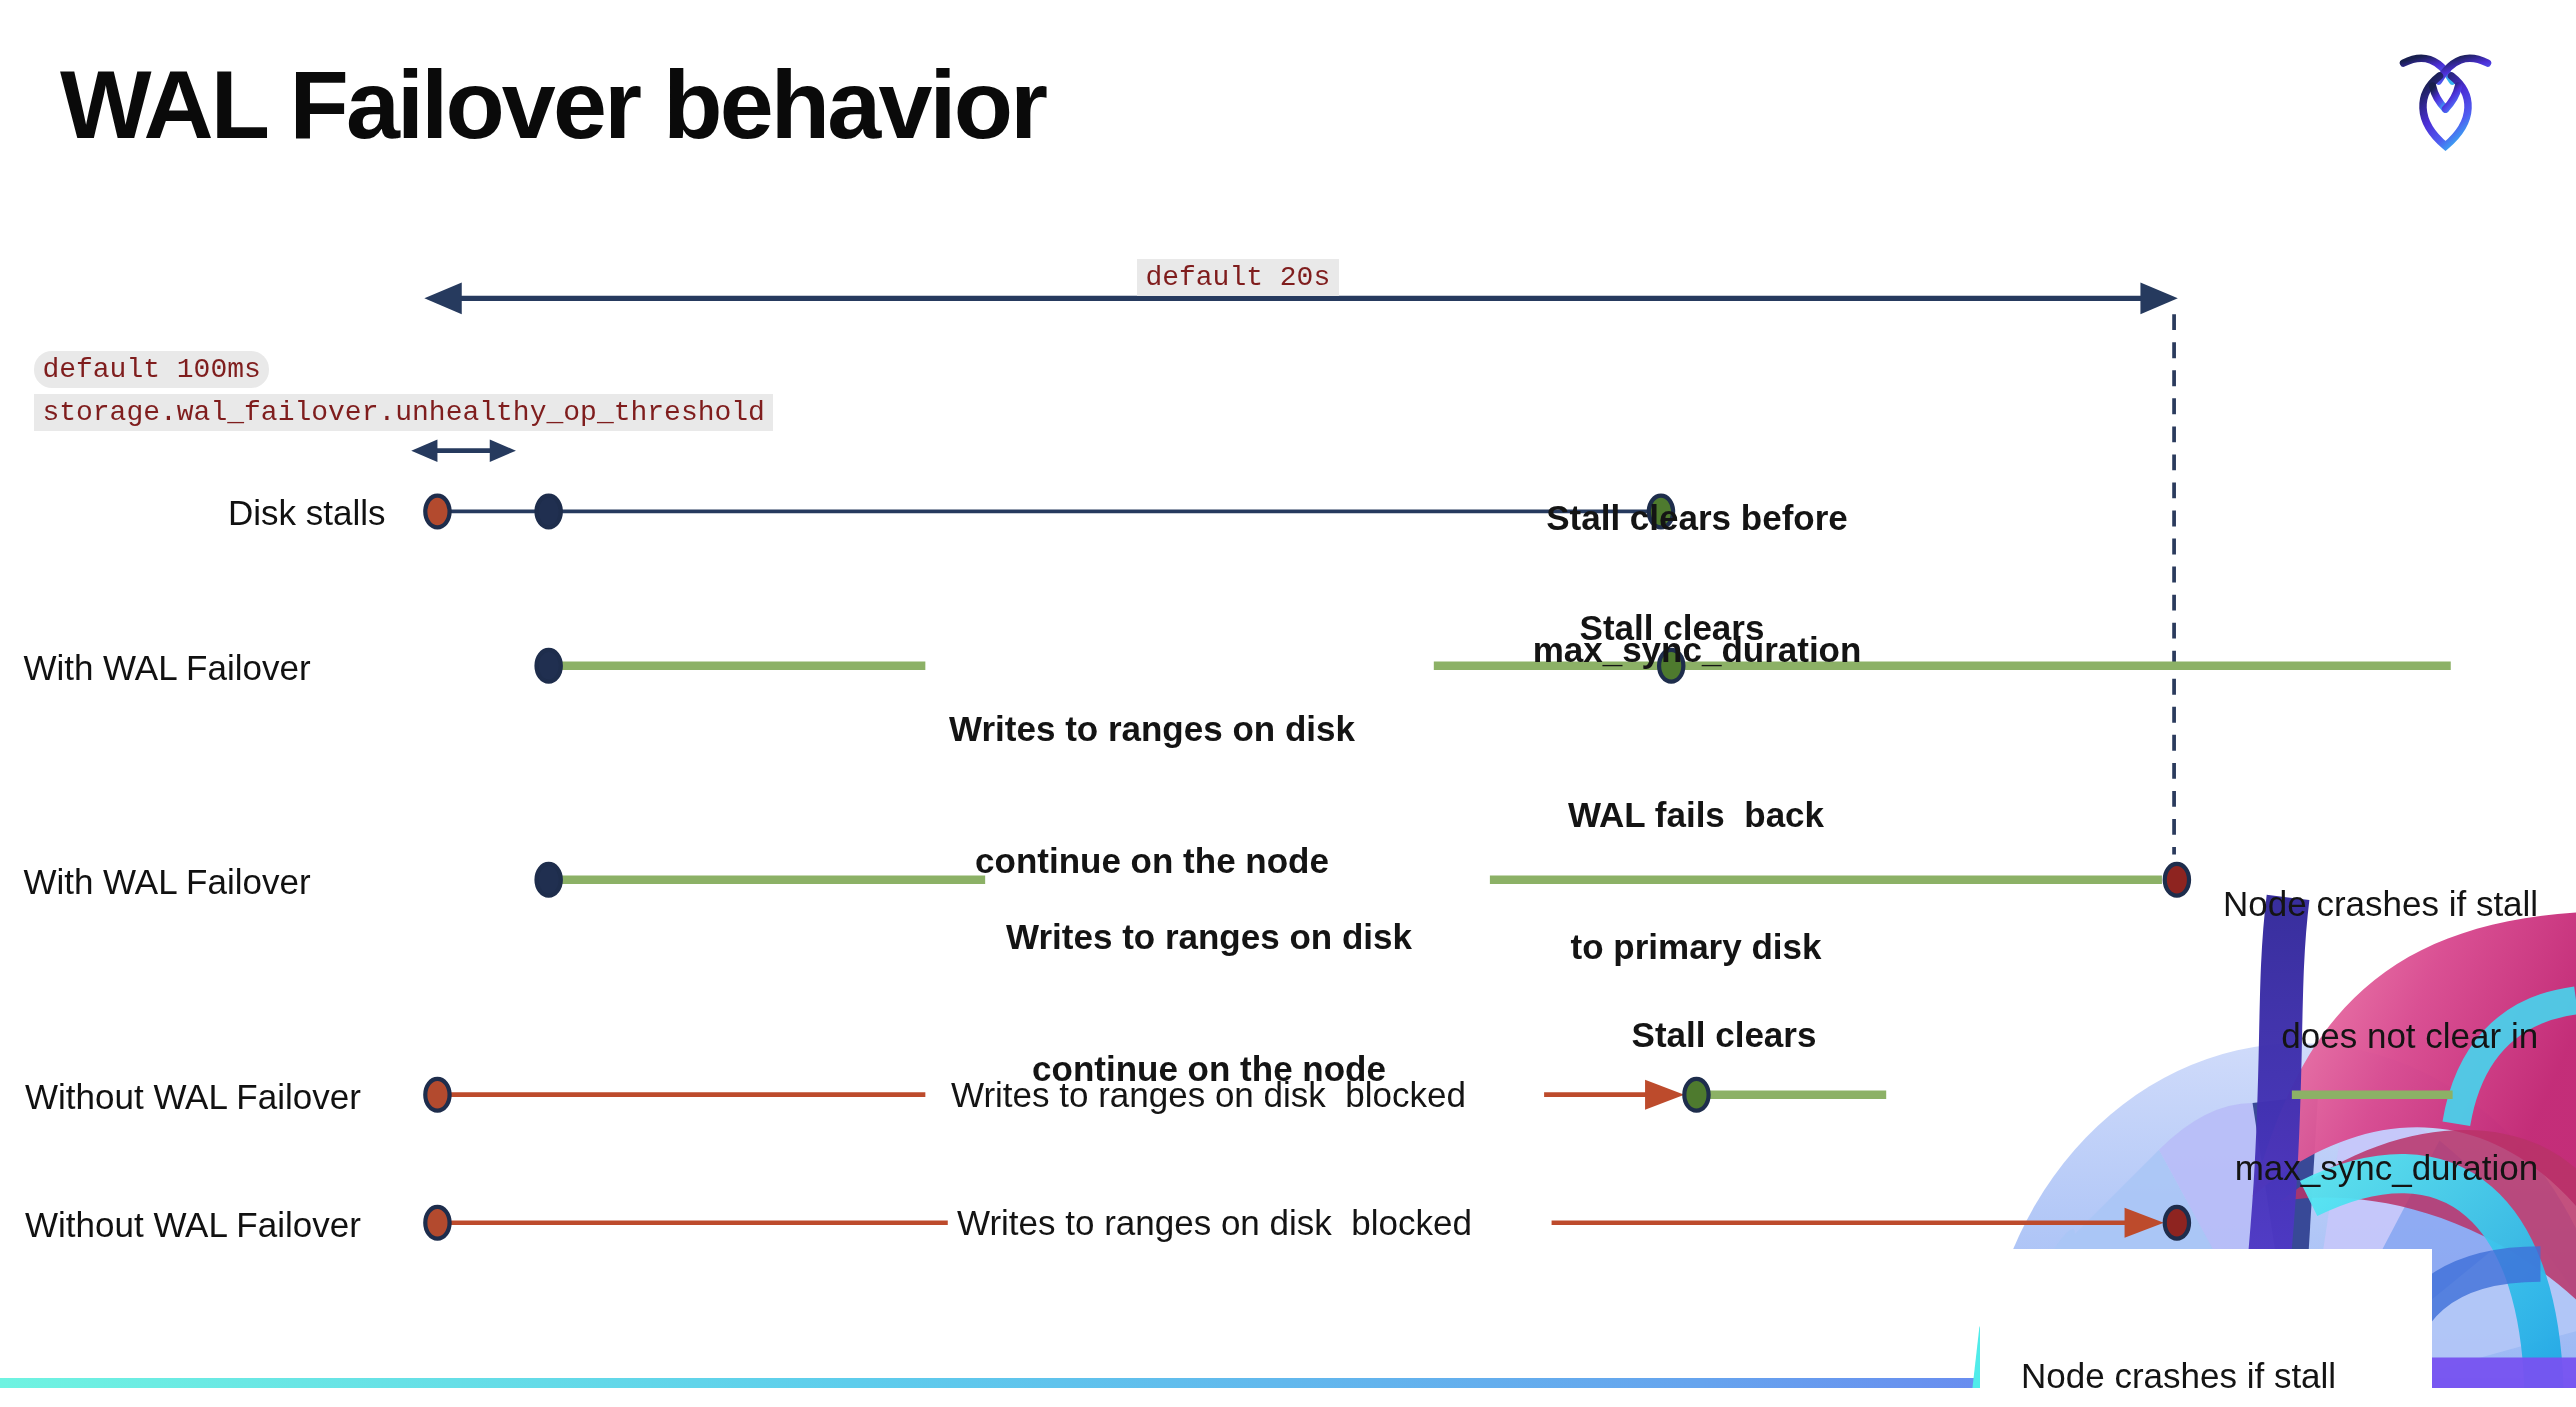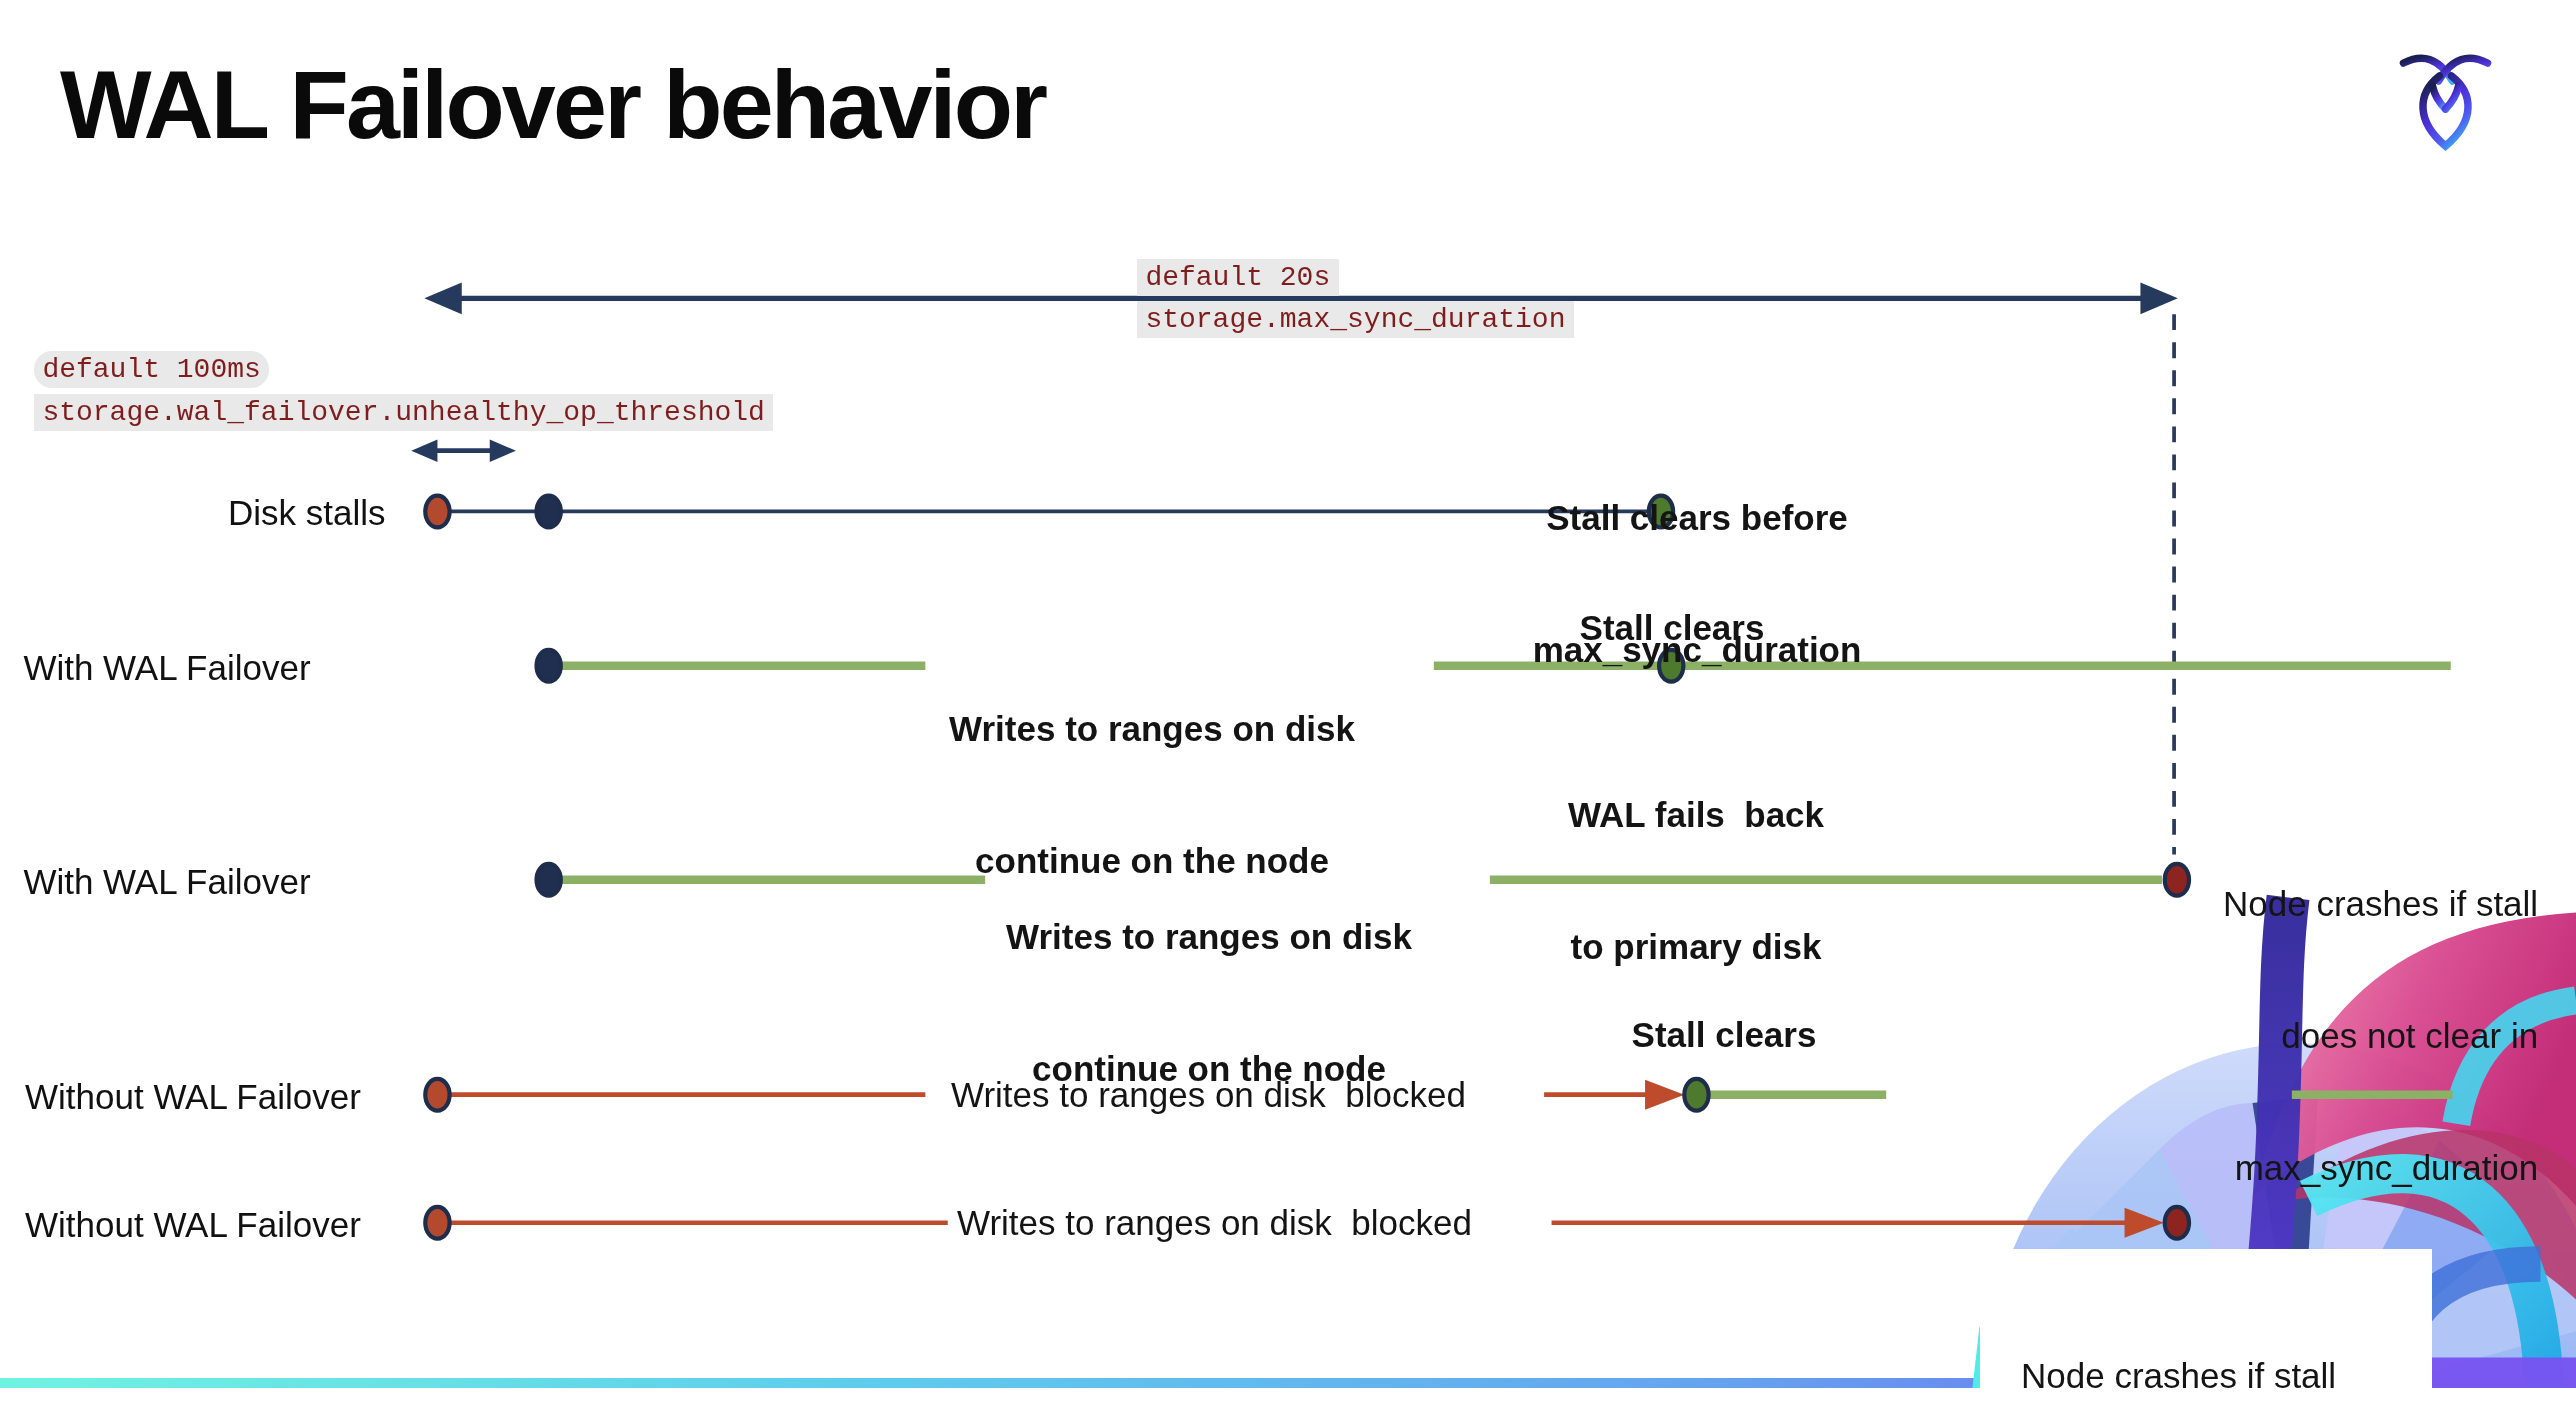--- a/index.html
+++ b/index.html
@@ -133,21 +133,20 @@
       <path d="M 8 14 C 28 4 44 10 57 32"></path>
       <path d="M 92 14 C 72 4 56 10 43 32"></path>
       <path d="M 44 27 C 22 44 20 72 50 97 C 80 72 78 44 56 27"></path>
       <path d="M 50 93 L 50 60"></path>
       <path d="M 50 60 C 43 53 39 46 37 37"></path>
       <path d="M 50 60 C 57 53 61 46 63 37"></path>
     </g>
   </svg>
 
   <div class="mono" style="left:1137px;top:259px;">default 20s</div>
-  <div class="mono" style="left:1137px;top:301px;">storage.max_sync_duration</div>
   <div class="mono" style="left:34px;top:351px;border-radius:18px;">default 100ms</div>
   <div class="mono" style="left:34px;top:394px;">storage.wal_failover.unhealthy_op_threshold</div>
 
   <div class="rlabel" style="left:228px;top:493px;">Disk stalls</div>
   <div class="rlabel" style="left:23.4px;top:648px;">With WAL Failover</div>
   <div class="rlabel" style="left:23.4px;top:862px;">With WAL Failover</div>
   <div class="rlabel" style="left:25px;top:1077px;">Without WAL Failover</div>
   <div class="rlabel" style="left:25px;top:1205px;">Without WAL Failover</div>
 
   <div class="note" style="left:1697px;top:408px;">

